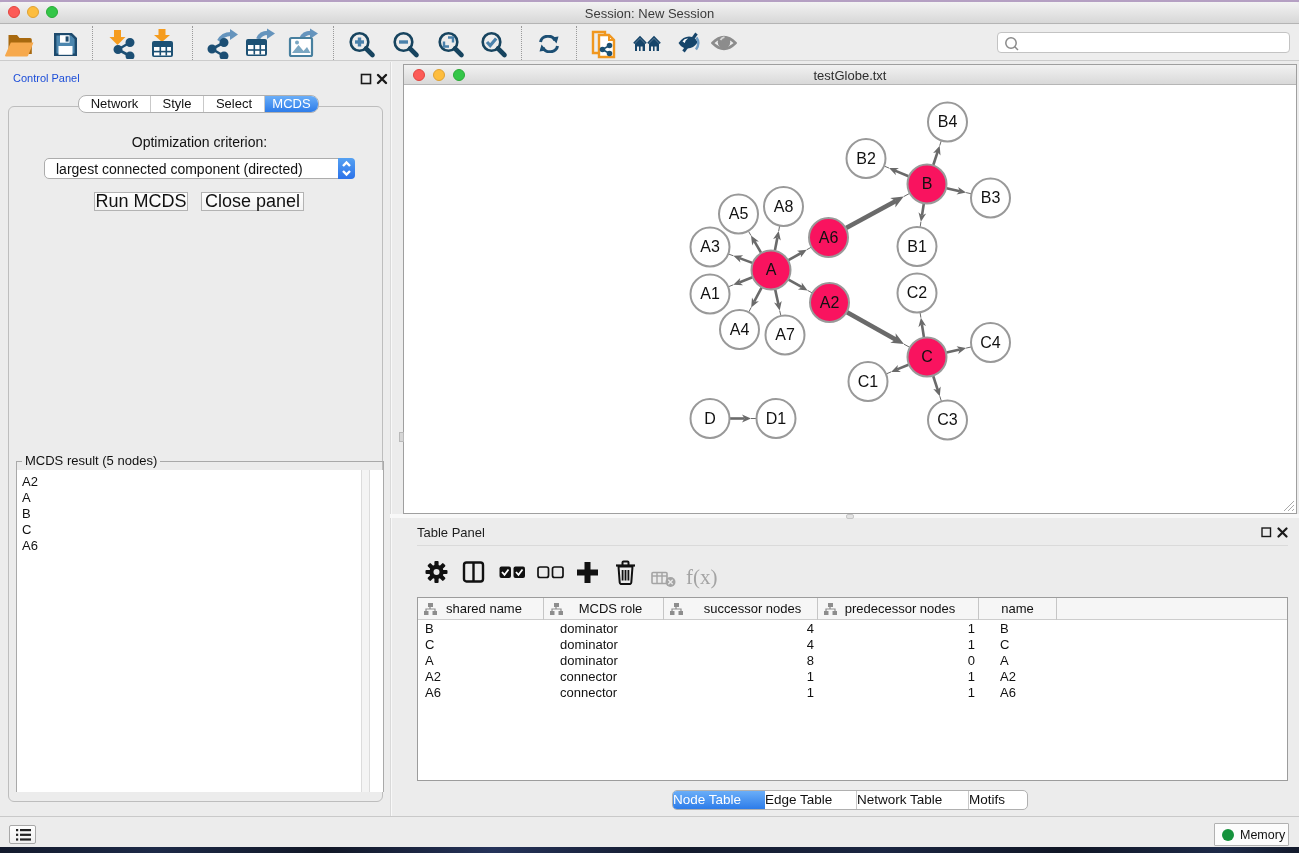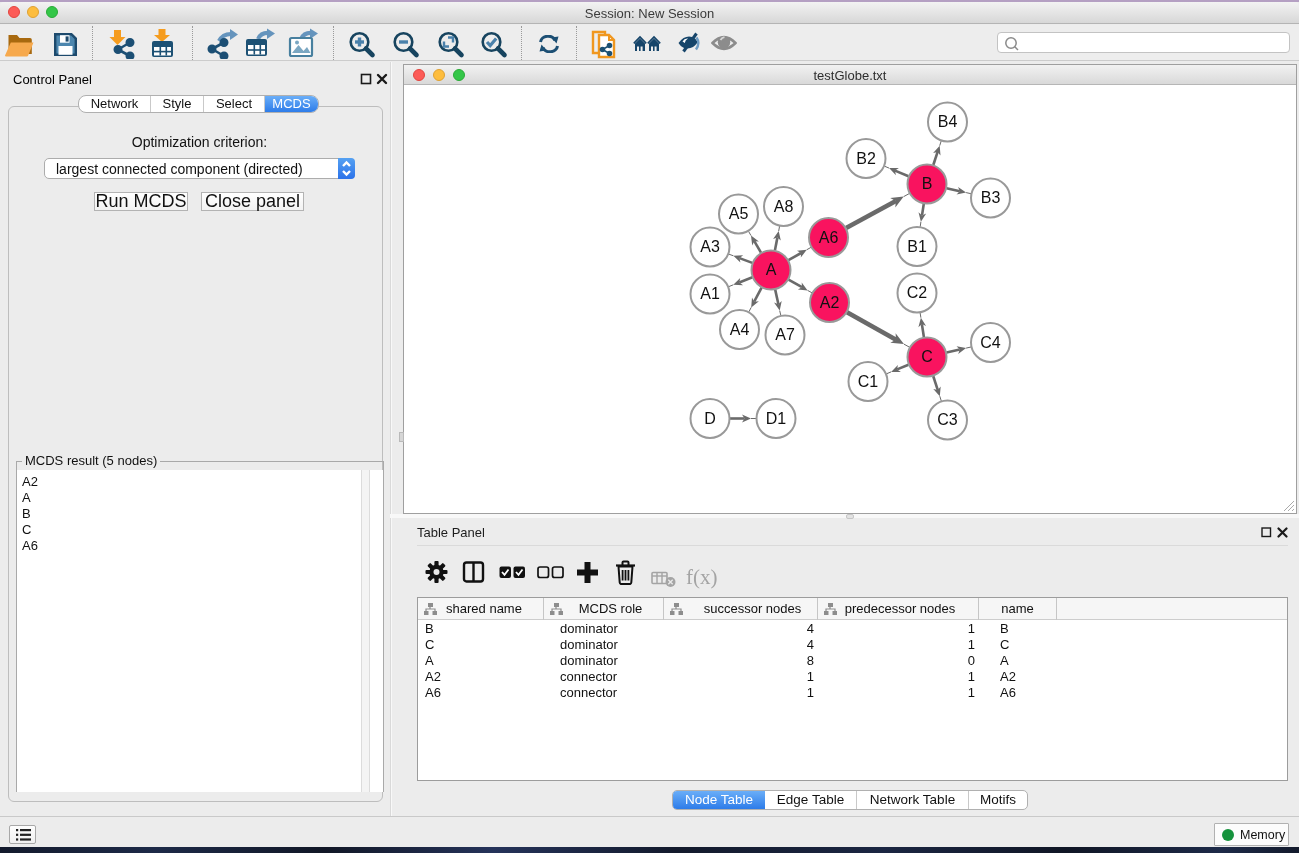--- a/index.html
+++ b/index.html
@@ -6,41 +6,41 @@
 .abs{position:absolute}
 .light{width:12px;height:12px;border-radius:50%;position:absolute;top:4px}
 .titlebar{position:absolute;left:0;top:2px;width:1299px;height:22px;
  background:linear-gradient(#f3f3f3,#d7d7d7);border-bottom:1px solid #b4b4b4;
  border-radius:4px 4px 0 0}
 .titlebar .title{position:absolute;width:100%;text-align:center;top:4px;font-size:13px;color:#3b3b3b}
 .toolbar{position:absolute;left:0;top:25px;width:1299px;height:36px;background:#ededed;border-bottom:1px solid #cccccc}
 .tsep{position:absolute;top:1px;height:34px;width:0;border-left:1px dotted #9a9a9a}
 .ticon{position:absolute;top:3px}
 .searchbox{position:absolute;left:997px;top:7px;width:293px;height:21px;background:#fff;border:1px solid #c3c3c3;border-radius:4px}
-.panel-title{font-size:13px;color:#000000}
+.panel-title{font-size:11px;color:#1d4ed8}
 .tabbar{position:absolute;display:flex;height:17.5px;border:1px solid #b0b0b0;border-radius:8px;background:#fff;overflow:hidden}
 .tabbar .tab{font-size:13px;color:#111;text-align:center;line-height:15.5px;border-right:1px solid #c9c9c9}
 .tabbar .tab:last-child{border-right:none}
 .tabbar .tab.sel{background:linear-gradient(#6aaef8,#2d7ce9);color:#fff;border-right:none}
 .cpbox{position:absolute;left:8px;top:106px;width:375px;height:696px;border:1px solid #bdbdbd;border-radius:6px}
 .btn{position:absolute;height:19px;background:linear-gradient(#ffffff,#f2f2f2);border:1px solid #b3b3b3;border-radius:0;font-size:18px;text-align:center;line-height:17px;color:#111}
 .fieldset{position:absolute;left:16px;top:461px;width:368px;height:331px;border:1px solid #a9a9a9}
 .mcdslist{position:absolute;left:0px;width:366px;background:#fff;font-size:13px;color:#111}
 .scrolltrack{position:absolute;left:344px;top:0;width:9px;height:322px;background:#f4f4f4;border-left:1px solid #dcdcdc;border-right:1px solid #dcdcdc}
 .netwin{position:absolute;left:403px;top:64px;width:894px;height:450px;border:1px solid #9f9f9f;background:#fff}
 .netwin .wtitle{position:absolute;left:0;top:0;width:100%;height:20px;background:linear-gradient(#f2f2f2,#d9d9d9);border-bottom:1px solid #b6b6b6}
 .netwin .wtitle .txt{position:absolute;width:100%;text-align:center;top:3px;font-size:13px;color:#2e2e2e}
 .tablepanel-title{position:absolute;left:417px;top:525px;font-size:13px;color:#1d1d1d}
 .ttool{position:absolute;top:560px}
 .dtable{position:absolute;left:417px;top:597px;width:871px;height:184px;background:#fff;border:1px solid #9c9c9c}
 .thead{position:absolute;left:0;top:0;width:869px;height:22px;background:#f6f6f6;border-bottom:1px solid #cdcdcd}
 .thcell{position:absolute;top:0;height:22px;border-right:1px solid #c6c6c6;font-size:13px;color:#111;text-align:center;line-height:22px}
 .trow{position:absolute;height:16px;font-size:13px;color:#111;line-height:16px}
 .btabs{position:absolute;left:672px;top:790px;display:flex;height:20px;border:1px solid #b0b0b0;border-radius:5px;background:#fff;overflow:hidden}
-.btabs .tab{font-size:13.5px;color:#111;text-align:center;line-height:18px;border-right:1px solid #c9c9c9}
+.btabs .tab{font-size:13.5px;color:#111;text-align:left;line-height:18px;border-right:1px solid #c9c9c9}
 .btabs .tab:last-child{border-right:none}
 .btabs .tab.sel{background:linear-gradient(#6aaef8,#2d7ce9);color:#fff;border-right:none}
 .statusbar{position:absolute;left:0;top:816px;width:1299px;height:31px;background:#ececec;border-top:1px solid #c9c9c9}
 .darkstrip{position:absolute;left:0;top:847px;width:1299px;height:6px;background:linear-gradient(90deg,#131a2c 0%,#1d2a48 12%,#111726 25%,#25335a 38%,#131a2c 52%,#1b2642 68%,#101625 82%,#1d2a48 94%,#131a2c 100%)}
 .topstrip{position:absolute;left:0;top:0;width:1299px;height:2px;background:#b5a0c3}
 </style></head><body>
 <div class="topstrip"></div>
 <div class="titlebar">
  <div class="light" style="left:8px;background:#fc5b57;border:0.5px solid #e2453f"></div>
  <div class="light" style="left:27px;background:#fdbd3e;border:0.5px solid #dfa133"></div>

